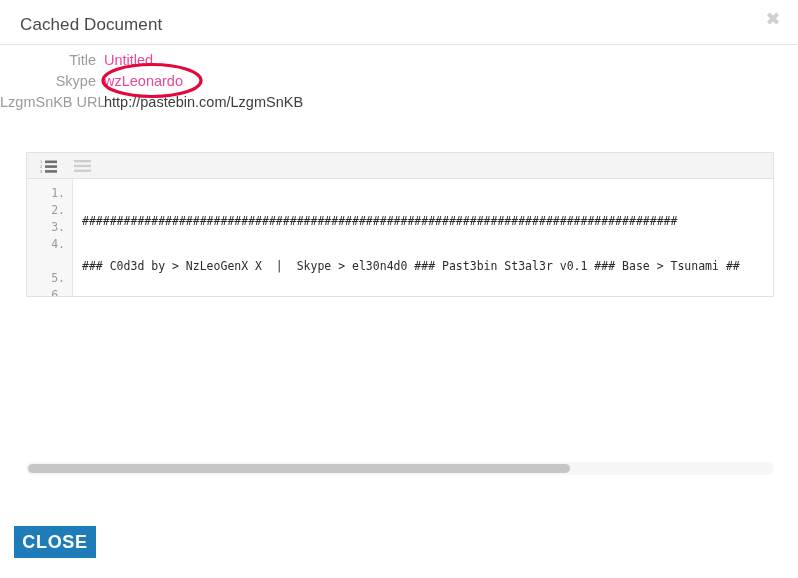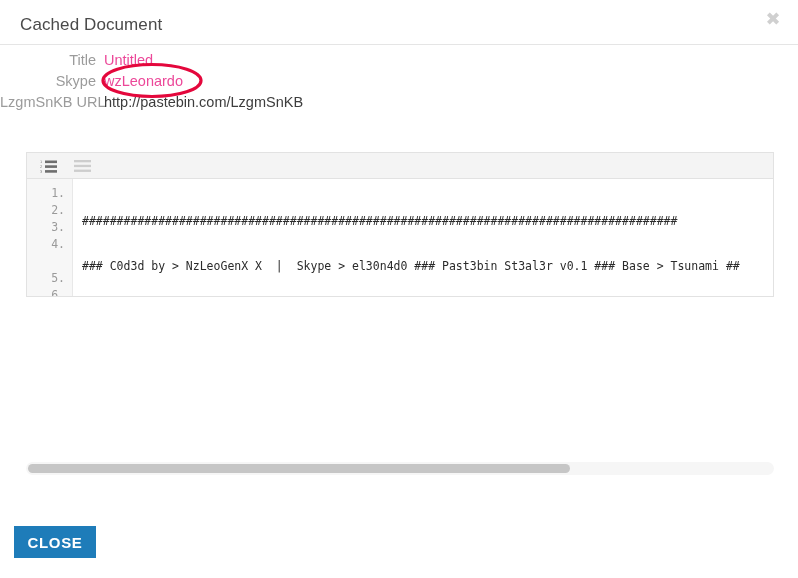--- a/index.html
+++ b/index.html
@@ -189,21 +189,21 @@
   .close-button {
     position: absolute;
     left: 14px;
     top: 526px;
     width: 82px;
     height: 32px;
     background: #1e7cb9;
     color: #ffffff;
     border: none;
     font-family: "Liberation Sans", sans-serif;
-    font-size: 15px;
+    font-size: 18px;
     font-weight: 600;
     letter-spacing: 0.7px;
     cursor: pointer;
     padding: 0;
   }
 </style>
 </head>
 <body>
 
 <div class="modal-header">

